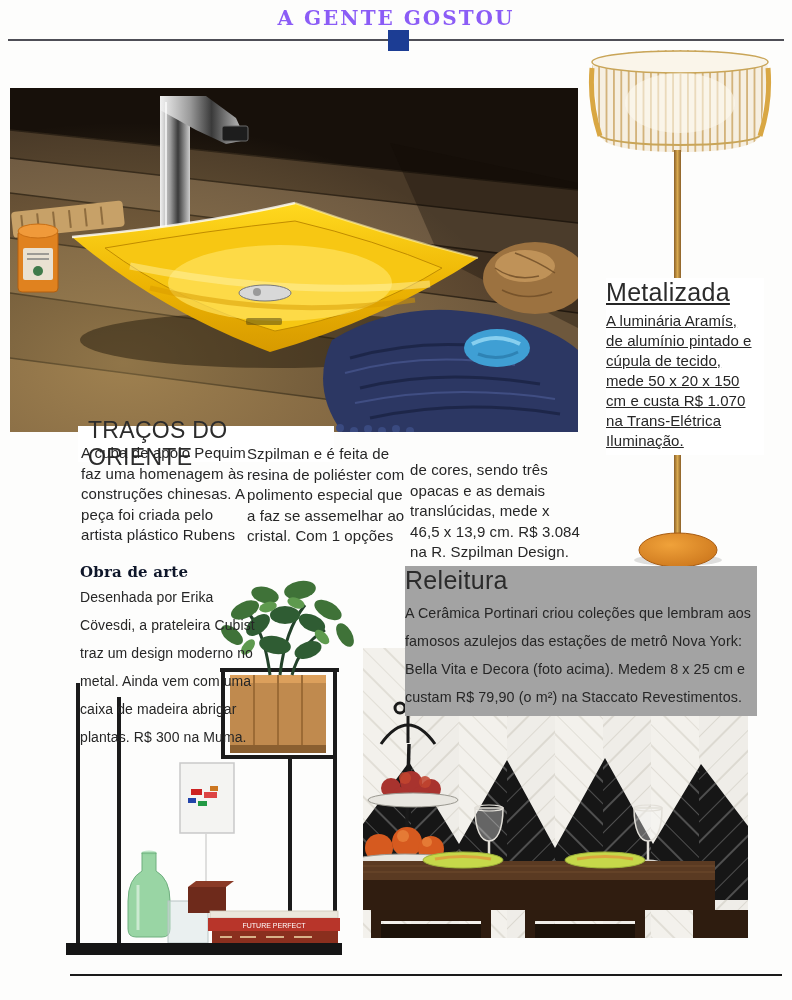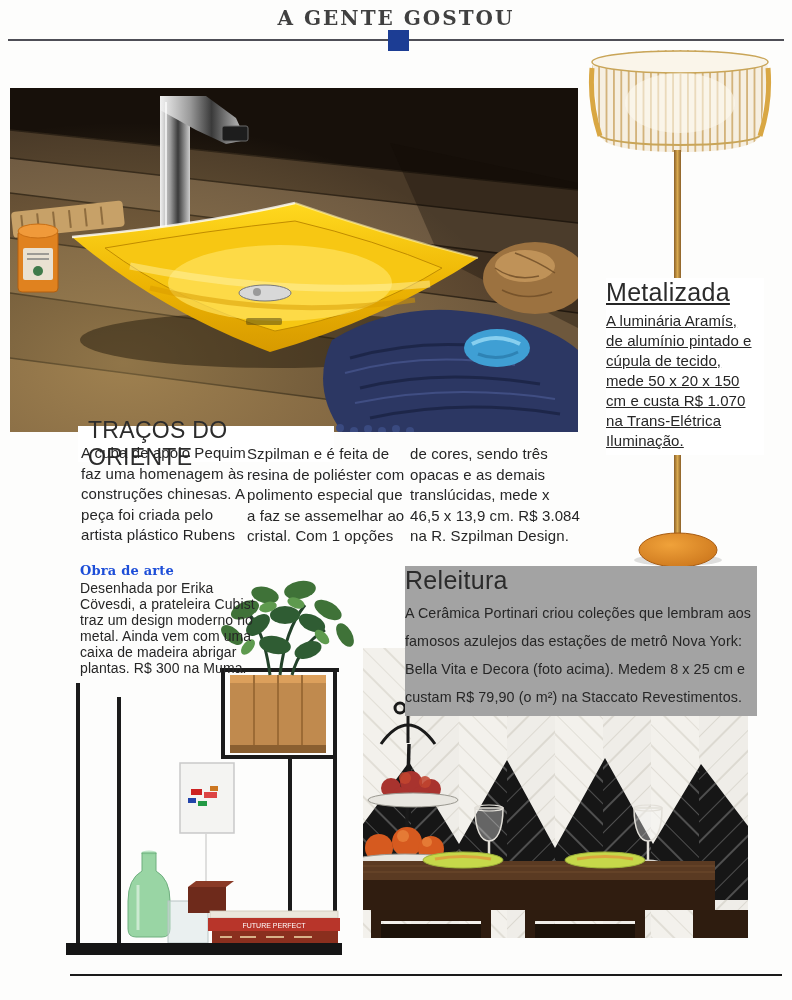--- a/index.html
+++ b/index.html
@@ -2,42 +2,42 @@
 <html><head>
 <meta charset="utf-8">
 <style>
   html,body{margin:0;padding:0;background:#ffffff;}
   #page{position:relative;width:792px;height:1000px;background:#fdfdfc;overflow:hidden;
         font-family:"Liberation Sans",sans-serif;color:#262626;}
   .abs{position:absolute;}
   
   #hdr-title{top:6px;left:0;width:792px;text-align:center;
              font-family:"DejaVu Serif",serif;font-weight:bold;font-size:20px;
-             letter-spacing:2px;color:#404040;z-index:3;}
+             letter-spacing:2px;color:#8b5cf6;z-index:3;}
   #hdr-line{top:39px;left:8px;width:776px;height:2px;background:#4e4e56;z-index:2;}
   #hdr-square{top:30px;left:388px;width:21px;height:21px;background:#1c3d94;z-index:3;}
   
   .photo{z-index:1;}
   
   #tracos-box{left:78px;top:403px;width:256px;height:36px;background:#ffffff;z-index:2;
               display:flex;align-items:center;padding-left:10px;box-sizing:border-box;margin-top:23px;}
   #tracos-box h2{margin:0;font-weight:300;font-size:23px;letter-spacing:0.3px;color:#2c2c2c;}
   .bodytxt{font-size:15px;line-height:20.5px;color:#262626;letter-spacing:0.1px;z-index:2;}
   #col1{left:81px;top:443px;width:168px;}
   #col2{left:247px;top:444px;width:165px;}
-  #col3{left:410px;top:444px;width:172px;}
+  #col3{left:410px;top:460px;width:172px;}
   
   #metalizada{left:606px;top:278px;width:158px;background:#ffffff;z-index:2;padding-bottom:4px;text-decoration:underline;}
   #metalizada h2,#releitura h2{margin:0 0 4px 0;font-weight:300;font-size:25px;color:#2b2b2b;letter-spacing:0.3px;}
   #metalizada .bodytxt{position:static;width:152px;line-height:20px;}
   
   #obra{left:80px;top:563px;width:176px;z-index:2;}
   #obra h3{margin:0 0 2px 0;font-family:"DejaVu Serif",serif;font-weight:bold;
-           font-size:13px;color:#1d4ed8;letter-spacing:0.2px;}
-  #obra .bodytxt{position:static;width:176px;font-size:14px;line-height:16px;}
+           font-size:15px;color:#0f172a;letter-spacing:0.2px;}
+  #obra .bodytxt{position:static;width:176px;font-size:14px;line-height:28px;}
   
   #releitura{left:405px;top:566px;width:352px;background:#a3a3a3;z-index:2;padding-bottom:5px;}
   #releitura .bodytxt{position:static;width:352px;font-size:14.3px;line-height:28px;}
   
   #ftr-line{left:70px;top:974px;width:712px;height:2px;background:#1a1a1a;z-index:2;}
   #ftr{left:70px;top:1011px;z-index:2;display:flex;align-items:flex-start;}
   #ftr .pn{font-weight:bold;font-size:10.5px;color:#1a1a1a;margin-right:9px;}
   #ftr .casa{font-family:"DejaVu Serif",serif;font-weight:bold;font-size:15px;
              color:#4c1d95;letter-spacing:-0.5px;}
   #ftr .amp{color:#e04358;font-size:11px;font-weight:bold;margin:0 1px;}

